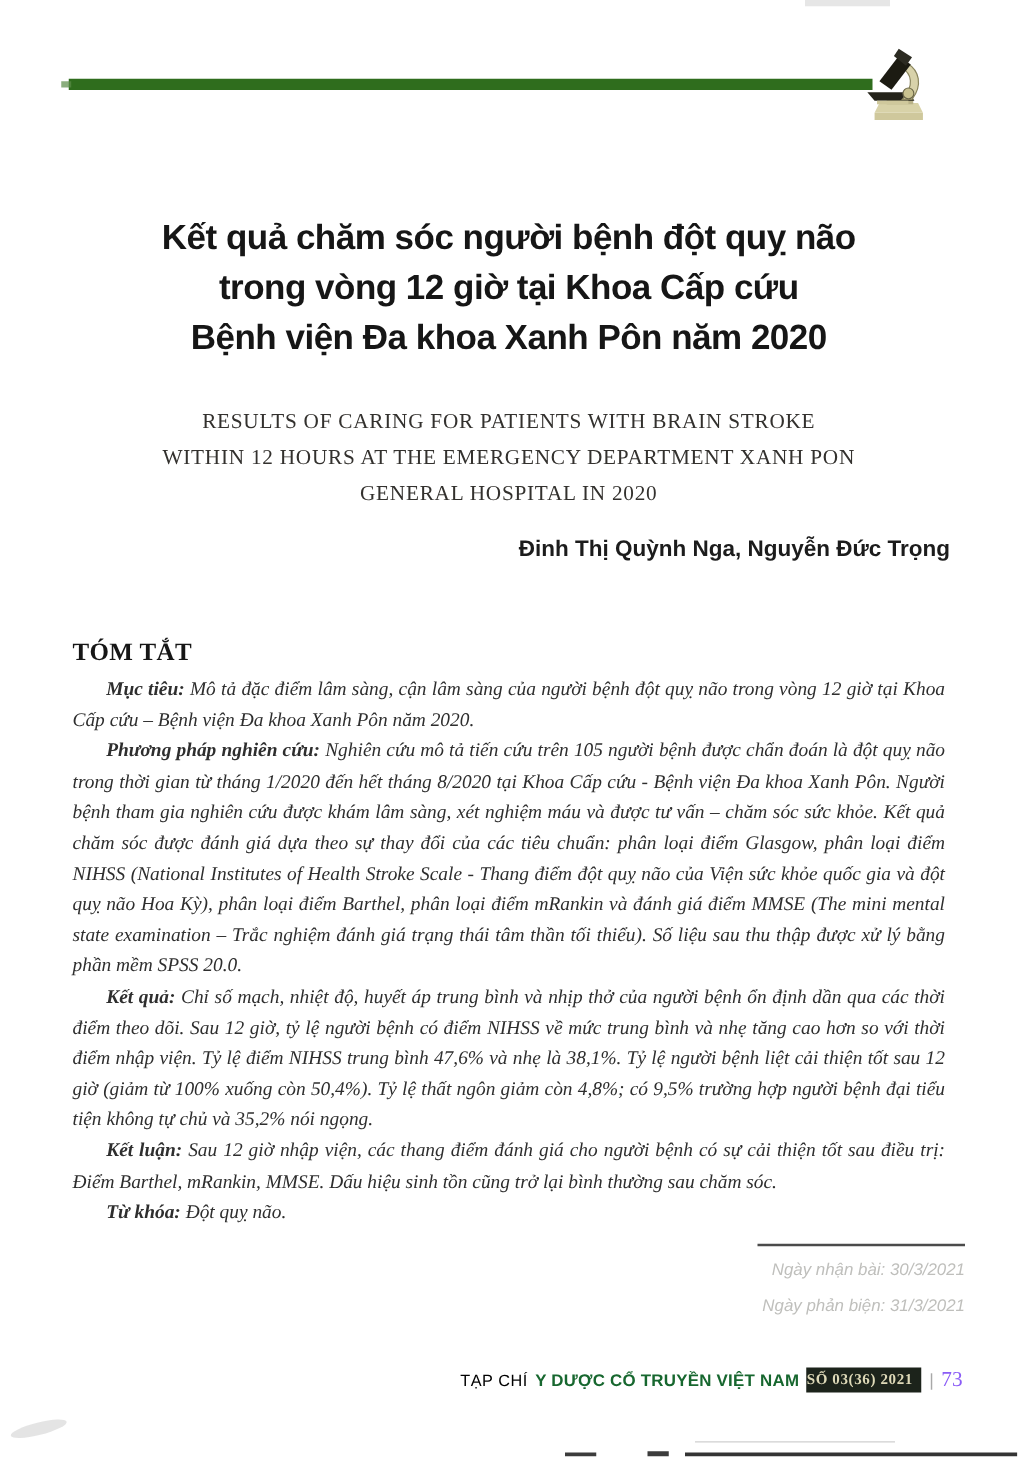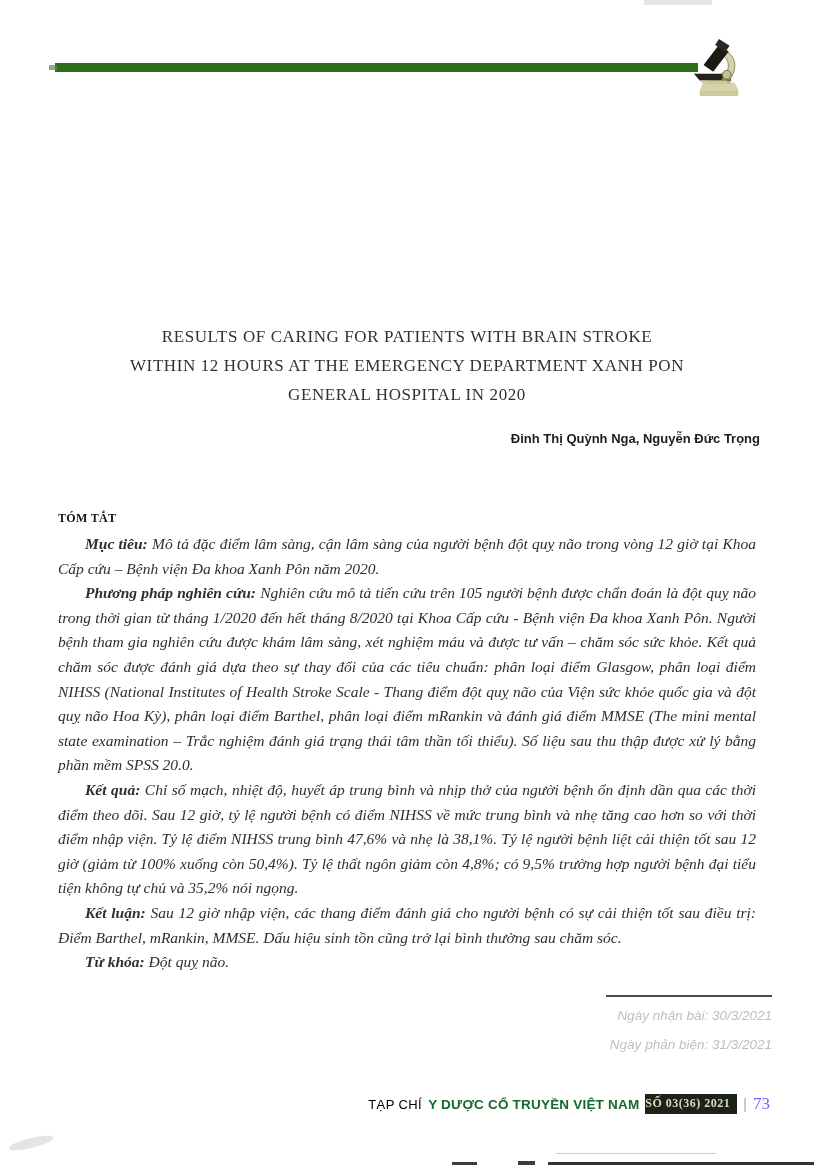--- a/index.html
+++ b/index.html
@@ -41,29 +41,29 @@
     font-family:"Liberation Serif","DejaVu Serif",serif;
     font-size:17px;line-height:29px;letter-spacing:0.6px;
     color:#33312e;
   }
   
   .byline{
     position:absolute;left:300px;top:428px;width:460px;
     text-align:right;
     font-family:"Liberation Sans","DejaVu Sans",sans-serif;
   }
-  .authors{font-weight:bold;font-size:13px;color:#1c1c1c;line-height:22px;}
+  .authors{font-weight:bold;font-size:18px;color:#1c1c1c;line-height:22px;}
   .affiliation{font-size:14.5px;color:#9b9b98;line-height:24px;}
   
   .abstract{
     position:absolute;left:58px;top:511px;width:698px;
   }
   .abstract-heading{
     font-family:"Liberation Serif","DejaVu Serif",serif;
-    font-weight:bold;font-size:12px;color:#161616;
+    font-weight:bold;font-size:20px;color:#161616;
     margin:0 0 6px 0;letter-spacing:0.3px;
   }
   .abstract p{
     margin:0;
     font-style:italic;
     font-size:15.5px;line-height:24.6px;
     text-align:justify;text-indent:27px;
     color:#2e2e2e;
   }
   .abstract p .lead{font-weight:bold;}
@@ -123,20 +123,25 @@
       <rect x="20" y="44" width="22" height="5" fill="#b9b288"></rect>
       <polygon points="4,39 38,39 43,46 10,46" fill="#24231a"></polygon>
       <rect x="12" y="46" width="26" height="3" fill="#cfc89c"></rect>
       <path d="M37 15 C47 21, 50 33, 41 45 L33 45 C43 34, 41 23, 32 19 Z" fill="#d8d2aa" stroke="#8a855e" stroke-width="1"></path>
       <circle cx="38" cy="40" r="4.5" fill="#c9c28f" stroke="#6d684a" stroke-width="1"></circle>
       <polygon points="14,30 30,9 40,16 24,37" fill="#1c1b12"></polygon>
       <polygon points="30,3 41,10 36,17 26,9" fill="#2c2b22"></polygon>
     </svg>
   </div>
 
+  <div class="title-vi">
+    <div>Kết quả chăm sóc người bệnh đột quỵ não</div>
+    <div>trong vòng 12 giờ tại Khoa Cấp cứu</div>
+    <div>Bệnh viện Đa khoa Xanh Pôn năm 2020</div>
+  </div>
 
   <div class="title-en">
     <div>RESULTS OF CARING FOR PATIENTS WITH BRAIN STROKE</div>
     <div>WITHIN 12 HOURS AT THE EMERGENCY DEPARTMENT XANH PON</div>
     <div>GENERAL HOSPITAL IN 2020</div>
   </div>
 
   <div class="byline">
     <div class="authors">Đinh Thị Quỳnh Nga, Nguyễn Đức Trọng</div>
   </div>

